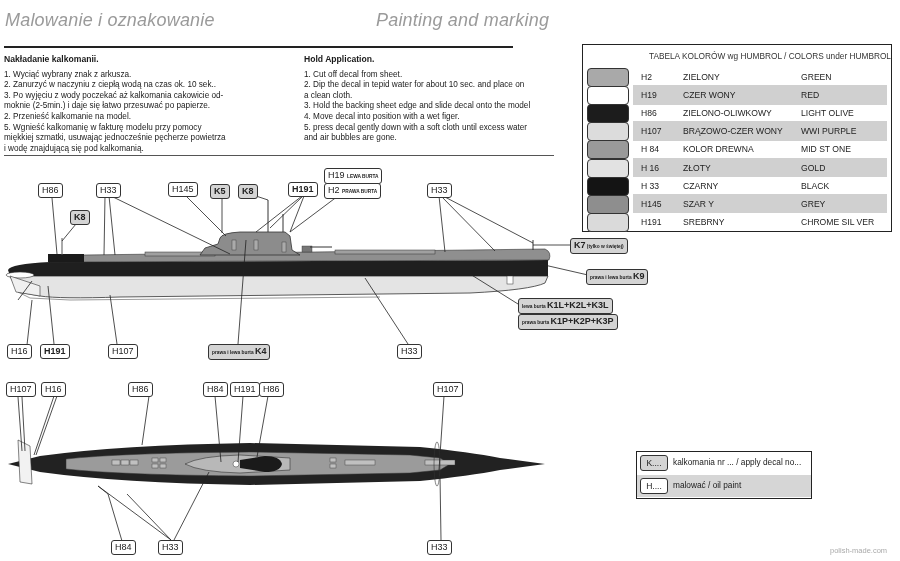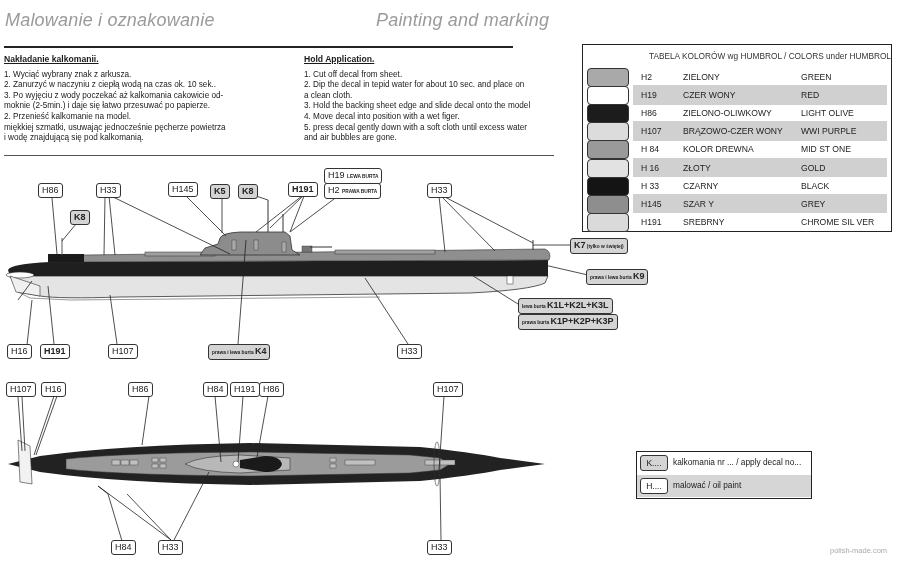--- a/index.html
+++ b/index.html
@@ -2,21 +2,21 @@
 <html><head>
 <meta charset="utf-8">
 <style>
   html, body { margin: 0; padding: 0; background: #ffffff; }
   body { width: 900px; height: 561px; position: relative; overflow: hidden; font-family: "Liberation Sans", sans-serif; color: #1a1a1a; }
   .hdr { position: absolute; top: 10px; font-size: 18px; color: #9a9a9a; letter-spacing: 0.2px; font-style: italic; }
   .hdr-left { left: 5px; }
   .hdr-right { left: 376px; }
   .hdr-rule { position: absolute; left: 4px; top: 46px; width: 509px; height: 2px; background: #222; }
   .instr { position: absolute; top: 54px; font-size: 8.2px; line-height: 10.6px; }
-  .instr h4 { margin: 0 0 5px 0; font-size: 8.6px; font-weight: bold; text-decoration: underline; }
+  .instr h4 { margin: 0 0 5px 0; font-size: 8.6px; font-weight: bold; }
   .instr p { margin: 0; }
   .instr-pl { left: 4px; width: 296px; }
   .instr-en { left: 304px; width: 266px; }
   .instr-rule { position: absolute; left: 4px; top: 155px; width: 550px; height: 1px; background: #555; }
 
   .ctable { position: absolute; left: 582px; top: 44px; width: 308px; height: 186px; border: 1.5px solid #222; background: #fff; }
   .ctable .title { position: absolute; left: 0; right: 0; top: 6px; text-align: right; font-size: 8.3px; color: #333; }
   .crow { position: absolute; left: 0; right: 4px; height: 19.5px; font-size: 8.6px; color: #222; }
   .crow.shade .band { background: #d0d0d0; }
   .crow .band { position: absolute; left: 50px; right: 0; top: 0; bottom: 0; }
@@ -48,20 +48,21 @@
 <div class="hdr hdr-right">Painting and  marking</div>
 <div class="hdr-rule"></div>
 
 <div class="instr instr-pl">
   <h4>Nakładanie kalkomanii.</h4>
   <p>1. Wyciąć wybrany znak z arkusza.</p>
   <p>2. Zanurzyć w naczyniu z ciepłą wodą na czas ok. 10 sek..</p>
   <p>3. Po wyjęciu z wody poczekać aż kalkomania cakowicie od-</p>
   <p>moknie (2-5min.) i daje się łatwo przesuwać po papierze.</p>
   <p>2. Przenieść kalkomanie na model.</p>
+  <p>5. Wgnieść kalkomanię w fakturę modelu przy pomocy</p>
   <p>miękkiej szmatki, usuwając jednocześnie pęcherze powietrza</p>
   <p>i wodę znajdującą się pod kalkomanią.</p>
 </div>
 <div class="instr instr-en">
   <h4>Hold Application.</h4>
   <p>1. Cut off decal from sheet.</p>
   <p>2. Dip the decal in tepid water for about 10 sec. and place on</p>
   <p>a clean cloth.</p>
   <p>3. Hold the backing sheet edge and slide decal onto the model</p>
   <p>4. Move decal into position with a wet figer.</p>

